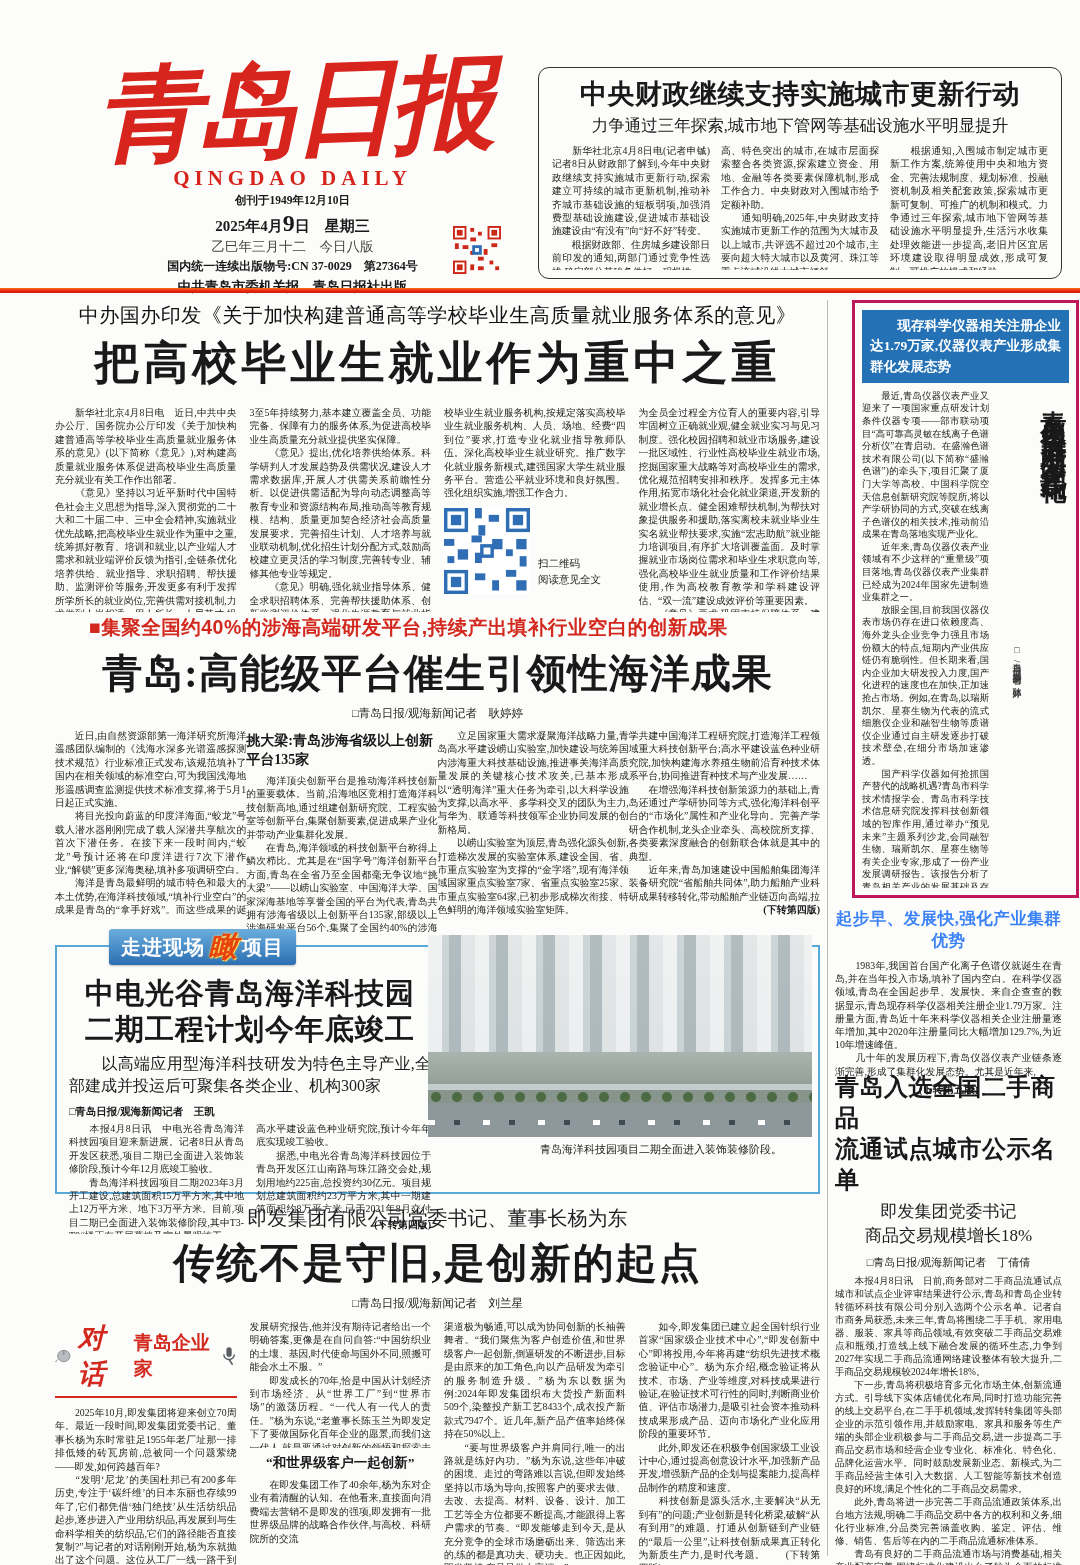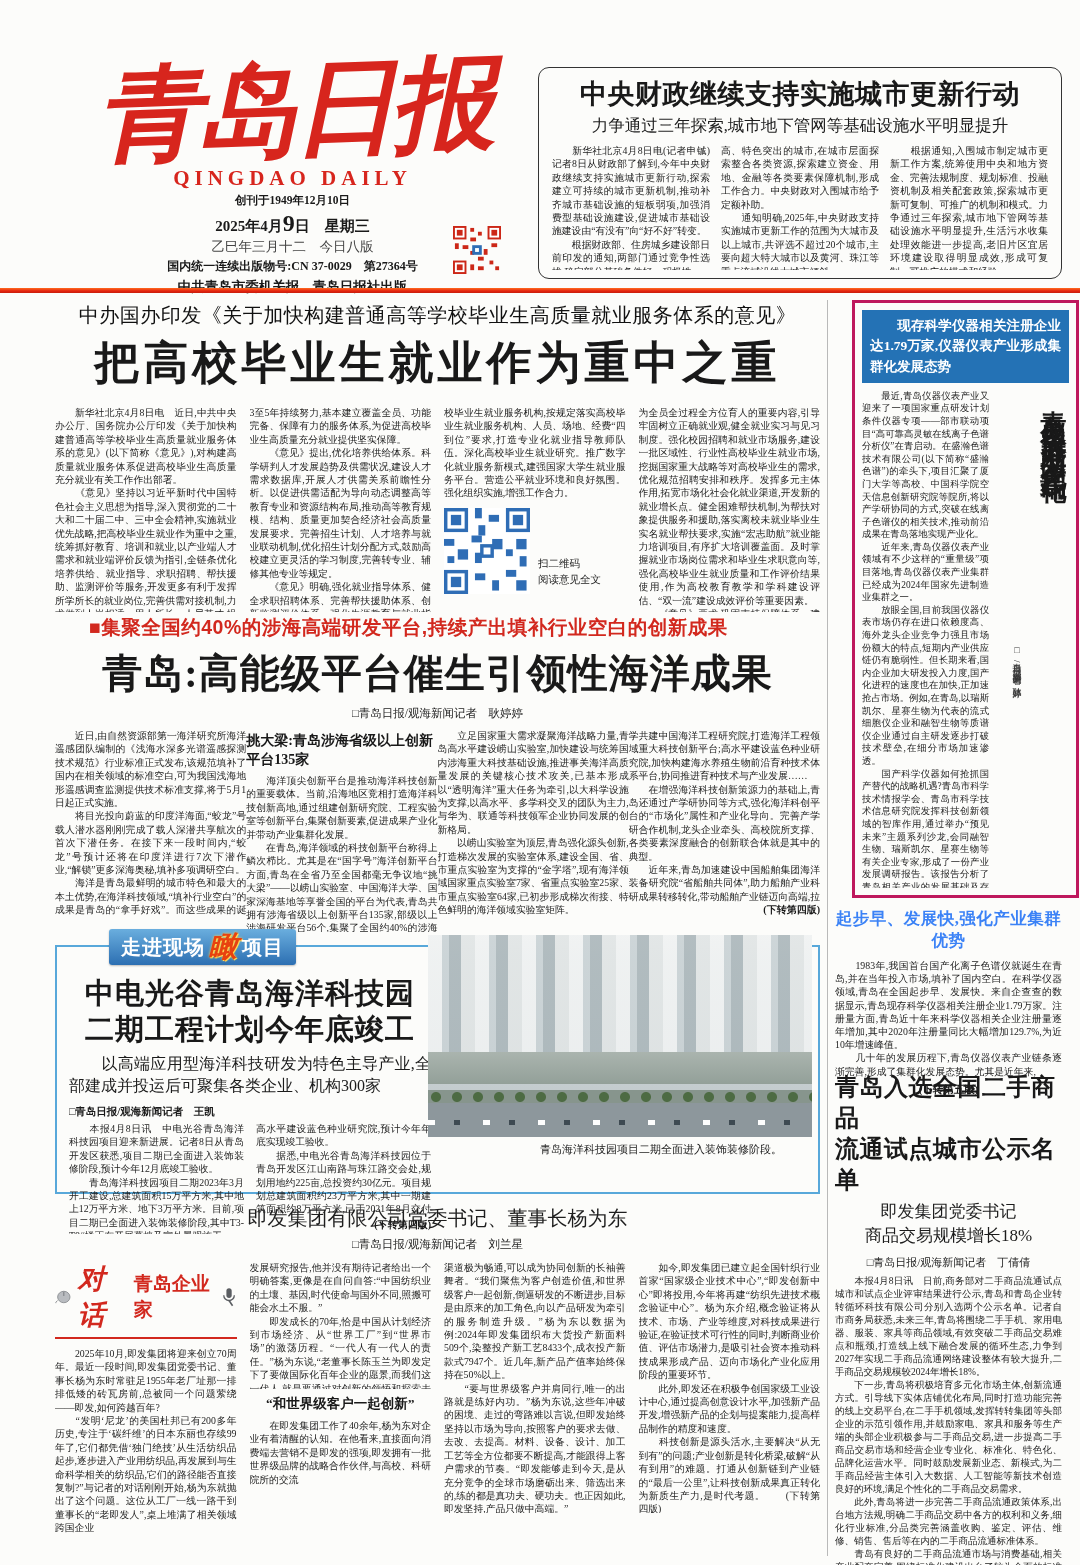--- a/index.html
+++ b/index.html
@@ -294,20 +294,21 @@
         <div class="ph-trees"></div>
         <div class="ph-road"></div>
         <div class="ph-cars"></div>
       </div>
       <div class="pj-caption">青岛海洋科技园项目二期全面进入装饰装修阶段。</div>
     </div>
   </div>
 
   <div class="dialog">
     <div class="dl-kicker">即发集团有限公司党委书记、董事长杨为东</div>
+    <div class="dl-headline">传统不是守旧,是创新的起点</div>
     <div class="byline dl-byline">□青岛日报/观海新闻记者　刘兰星</div>
     <div class="dl-body">
       <div class="col">
         <div class="dl-badge">
           <svg width="20" height="14" viewBox="0 0 20 14">
               <ellipse cx="10" cy="7" rx="7" ry="6.5" fill="#b9bcc0" stroke="#8a8d91"></ellipse>
               <line x1="10" y1="1" x2="10" y2="6" stroke="#7c7f83" stroke-width="1.2"></line>
               <path d="M3 11 Q0 13 1 14" stroke="#8a8d91" fill="none"></path>
             </svg>
           <span class="script">对话</span>

